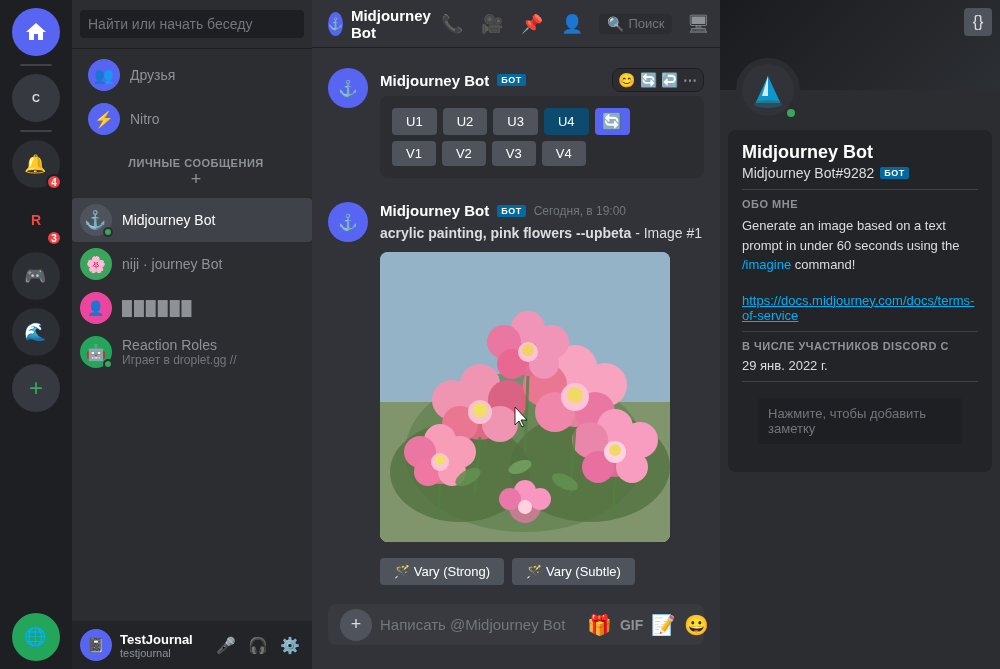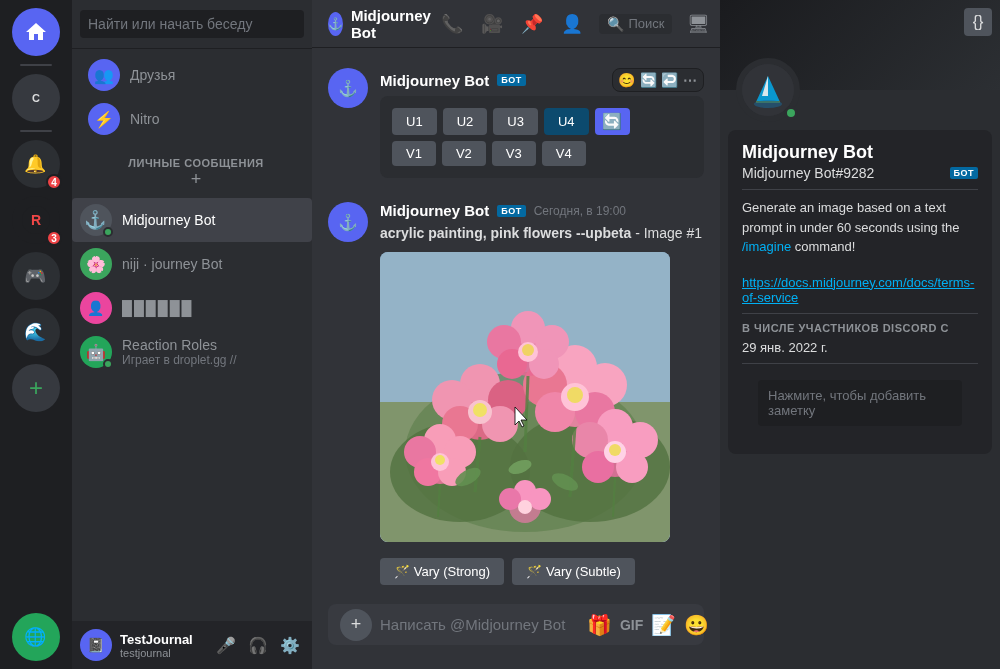--- a/index.html
+++ b/index.html
@@ -311,21 +311,21 @@
       padding: 8px;
     }
     .right-panel-top-icon {
       width: 28px; height: 28px;
       background: #4f545c;
       border-radius: 4px;
       display: flex; align-items: center; justify-content: center;
       color: #dcddde; font-size: 14px; cursor: pointer;
     }
     .profile-name { font-size: 18px; font-weight: 700; color: #fff; margin-bottom: 2px; }
-    .profile-tag { font-size: 14px; color: #dcddde; display: flex; align-items: center; gap: 6px; justify-content: space-between; }
+    .profile-tag { font-size: 14px; color: #dcddde; display: flex; align-items: center; gap: 6px; }
     .profile-section-title {
       font-size: 11px; font-weight: 700; color: #8e9297;
       text-transform: uppercase; letter-spacing: 0.5px;
       margin-bottom: 6px;
     }
     .profile-section-text { font-size: 13px; color: #dcddde; line-height: 1.5; }
     .profile-link { color: #00b0f4; font-size: 13px; text-decoration: underline; cursor: pointer; }
     .profile-date { font-size: 13px; color: #dcddde; }
     .profile-note {
       margin: 16px;
@@ -684,20 +684,21 @@
   <div style="margin: 40px 8px 0; background:#232428; border-radius:8px; padding:12px 14px;">
     <div class="profile-name">Midjourney Bot</div>
     <div class="profile-tag">
       <span>Midjourney Bot#9282</span>
       <span class="bot-badge">БОТ</span>
     </div>
 
     <div class="divider"></div>
 
     <div>
+      <div class="profile-section-title">ОБО МНЕ</div>
       <div class="profile-section-text">
         <span>Generate an image based on a text prompt in under 60 seconds using the </span><span style="color:#00b0f4;cursor:pointer;">/imagine</span><span> command!</span>
       </div>
       <br>
       <div class="profile-link">https://docs.midjourney.com/docs/terms-of-service</div>
     </div>
 
     <div class="divider"></div>
 
     <div>

